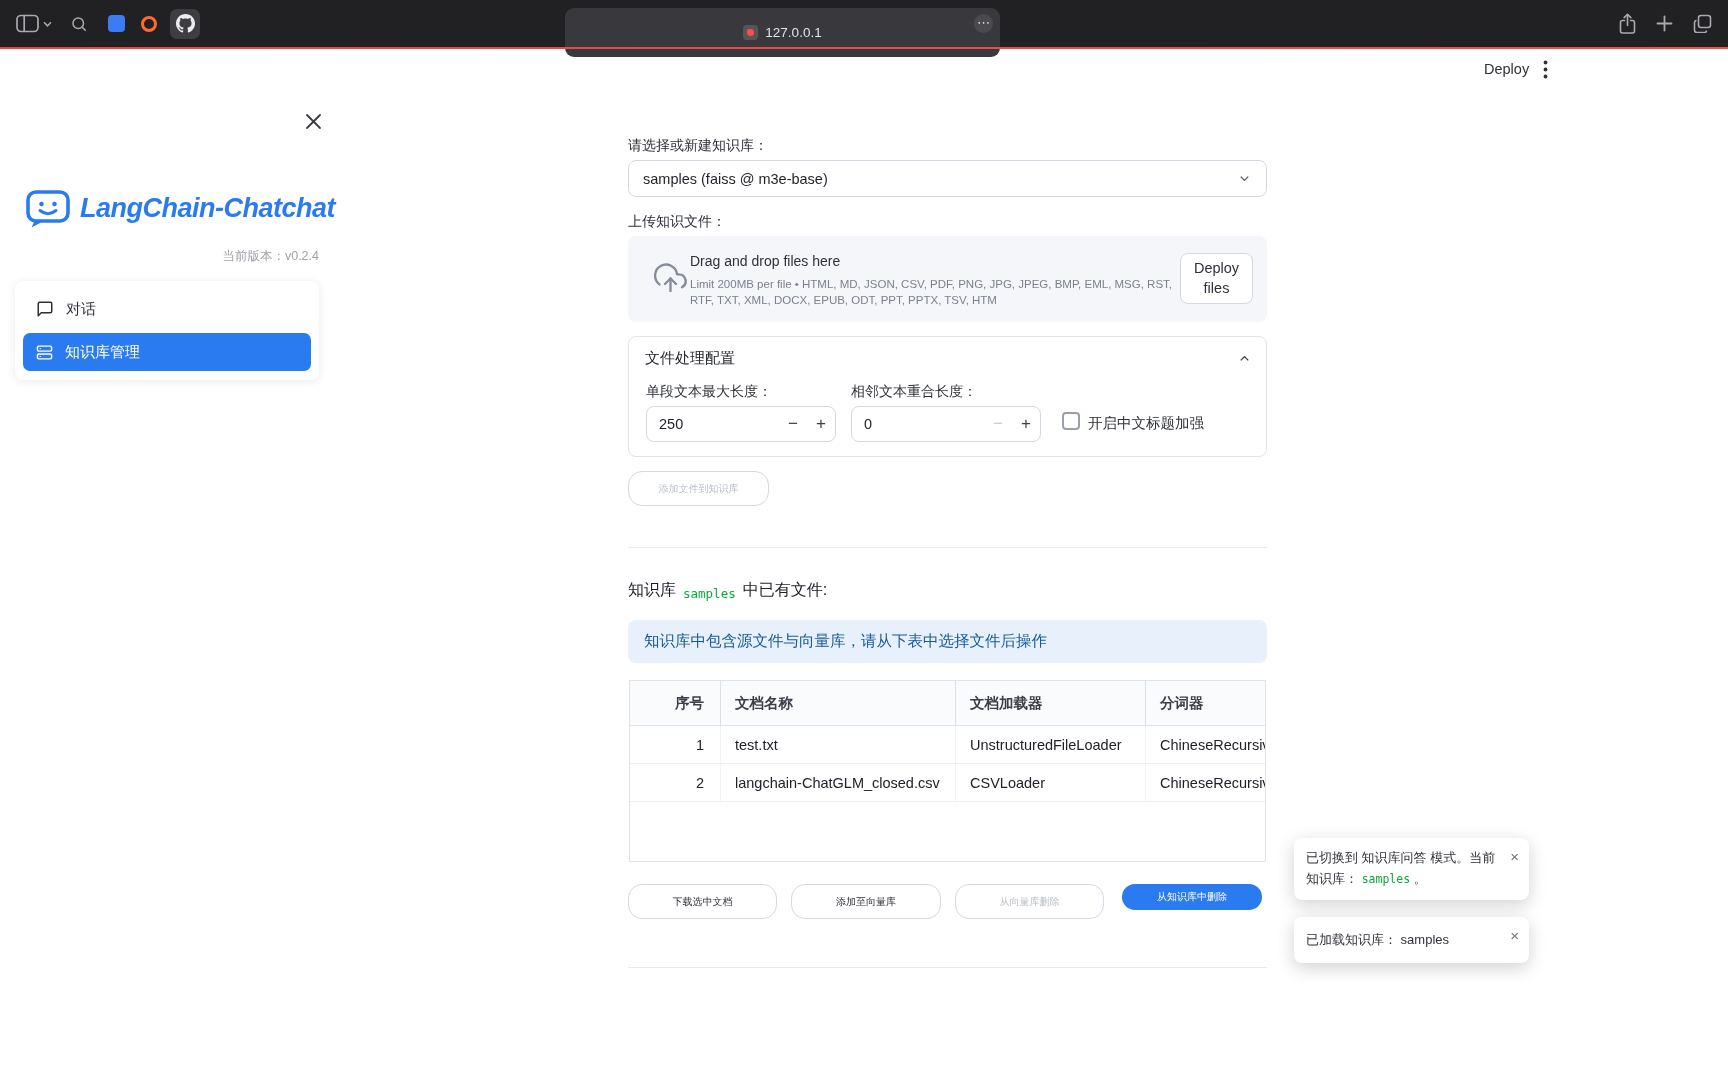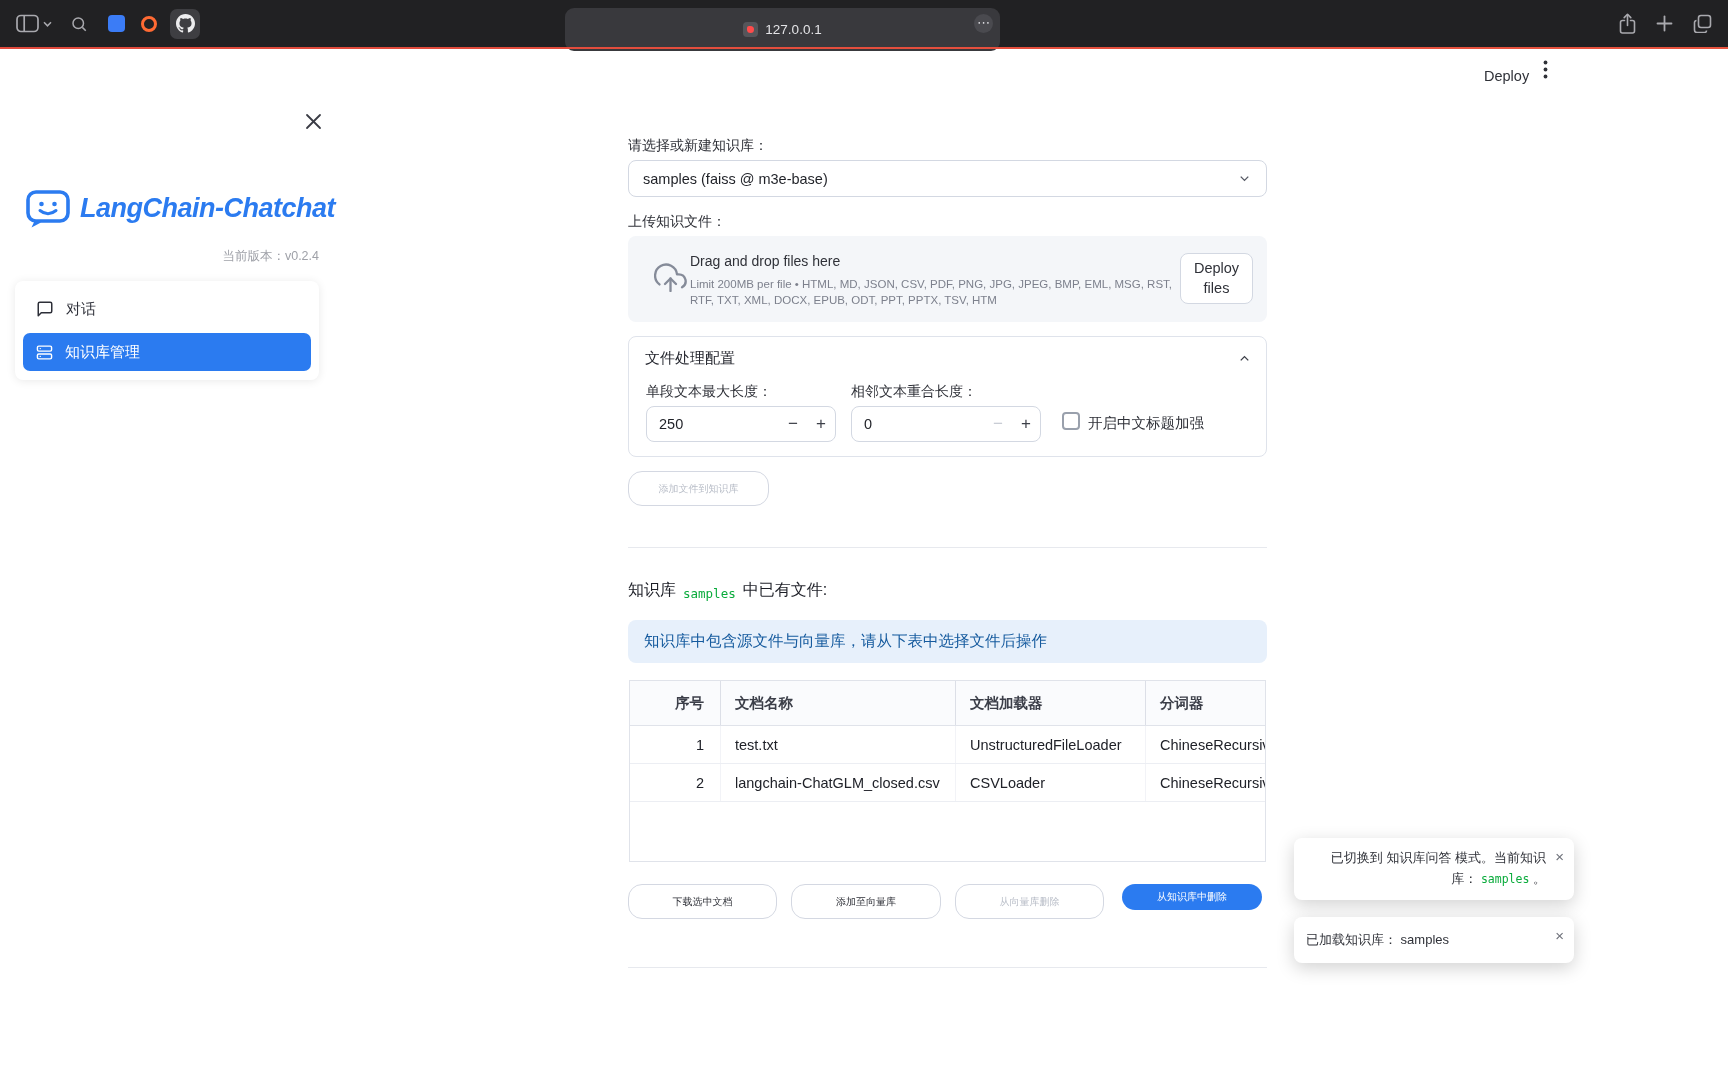--- a/index.html
+++ b/index.html
@@ -8,40 +8,40 @@
 svg { display:block; }
 
 
 .browser-bar { position:absolute; left:0; top:0; width:1728px; height:47px; background:#212123; }
 .bar-left { position:absolute; left:16px; top:0; height:47px; display:flex; align-items:center; }
 .tool { color:#a9a9ae; display:flex; align-items:center; justify-content:center; cursor:pointer; }
 .m-r4 { margin-right:4px; } .m-r18 { margin-right:18px; } .m-r20 { margin-right:20px; } .m-r16 { margin-right:16px; } .m-r13 { margin-right:13px; }
 .gh-tab { width:30px; height:30px; border-radius:7px; background:#3e3e42; display:flex; align-items:center; justify-content:center; cursor:pointer; }
 .fav-blue { width:17px; height:17px; border-radius:4px; background:#3b7cf6; cursor:pointer; }
 .fav-ring { width:16px; height:16px; border-radius:50%; border:3.5px solid #ff6a33; cursor:pointer; }
-.url-bar { position:absolute; left:565px; top:8px; width:435px; height:43px; border-radius:9px; background:#39393d; display:flex; align-items:center; justify-content:center; gap:7px; color:#e3e3e6; font-size:13.5px; cursor:text; }
+.url-bar { position:absolute; left:565px; top:8px; width:435px; height:49px; border-radius:9px; background:#39393d; display:flex; align-items:center; justify-content:center; gap:7px; color:#e3e3e6; font-size:13.5px; cursor:text; }
 .url-more { position:absolute; right:7px; top:6px; width:19px; height:19px; border-radius:50%; background:#4a4a4f; color:#d6d6da; font-size:13px; line-height:18px; text-align:center; cursor:pointer; }
 .site-favicon { width:15px; height:15px; border-radius:4px; background:#55555a; position:relative; }
 .site-favicon::after { content:""; position:absolute; left:4px; top:4px; width:7px; height:7px; background:#ff4b4b; border-radius:2px 50% 50% 50%; }
 .bar-right { position:absolute; right:16px; top:0; height:47px; display:flex; align-items:center; gap:20px; }
 .decoration { position:absolute; left:0; top:47px; width:1728px; height:2px; background:linear-gradient(90deg,#e0493c,#e8533e); }
 
 
 .sidebar { position:absolute; left:0; top:49px; width:334px; height:1031px; background:#fff; }
 .sidebar-close { position:absolute; left:301px; top:60px; width:24px; height:24px; color:#3a3c45; cursor:pointer; display:flex; align-items:center; justify-content:center; }
 .logo-row { position:absolute; left:25px; top:138px; display:flex; align-items:center; gap:9px; }
 .logo-text { font-size:27px; font-style:italic; font-weight:bold; color:#2b7bf0; letter-spacing:-0.5px; white-space:nowrap; }
 .version { position:absolute; right:15px; top:199px; font-size:12.5px; color:#9fa1a8; }
 .nav-card { position:absolute; left:15px; top:232px; width:304px; background:#fff; border-radius:8px; box-shadow:0 1px 10px rgba(0,0,0,0.09); padding:9px 8px; }
 .nav-item { height:38px; border-radius:7px; display:flex; align-items:center; gap:12px; padding:0 13px; font-size:15px; color:#2d2f38; cursor:pointer; }
 .nav-item + .nav-item { margin-top:5px; }
 .nav-item.selected { background:#2b7bf0; color:#fff; }
 
 
-.deploy { position:absolute; left:1484px; top:68px; font-size:14.5px; color:#2f3138; cursor:pointer; }
+.deploy { position:absolute; left:1484px; top:61px; font-size:14.5px; color:#2f3138; cursor:pointer; }
 .kebab { position:absolute; left:1543px; top:60px; color:#2f3138; cursor:pointer; }
 
 
 .field-label { position:absolute; font-size:14px; color:#2f3138; }
 .lbl-kb { left:628px; top:137px; }
 .lbl-upload { left:628px; top:213px; }
 .selectbox { position:absolute; left:628px; top:160px; width:639px; height:37px; background:#fff; border:1px solid #d3d8e2; border-radius:8px; display:flex; align-items:center; padding:0 14px; font-size:14.5px; color:#1f2127; cursor:pointer; }
 .selectbox .chev { margin-left:auto; color:#545863; }
 .uploader { position:absolute; left:628px; top:236px; width:639px; height:86px; background:#f4f6f9; border-radius:8px; }
 .cloud { position:absolute; left:26px; top:26px; color:#858b99; }
@@ -79,21 +79,21 @@
 .c4 { flex:1; padding-left:14px; overflow:hidden; white-space:nowrap; }
 .t-head .c1, .t-head .c2, .t-head .c3 { border-right:1px solid #dcdfe7; }
 .t-row { height:38px; display:flex; border-bottom:1px solid #eceef3; color:#202229; cursor:pointer; }
 .t-row .c1, .t-row .c2, .t-row .c3 { border-right:1px solid #f2f3f7; }
 .act-1 { position:absolute; left:628px; top:884px; width:149px; height:35px; }
 .act-2 { position:absolute; left:791px; top:884px; width:150px; height:35px; }
 .act-3 { position:absolute; left:955px; top:884px; width:149px; height:35px; }
 .act-4 { position:absolute; left:1122px; top:884px; width:140px; height:26px; }
 
 
-.toast { position:absolute; left:1294px; width:280px; background:#fff; border-radius:8px; box-shadow:0 5px 18px rgba(0,0,0,0.18); padding:10px 28px 10px 12px; font-size:13px; line-height:1.6; color:#2f3138;text-align:right; }
+.toast { position:absolute; left:1294px; width:235px; background:#fff; border-radius:8px; box-shadow:0 5px 18px rgba(0,0,0,0.18); padding:10px 28px 10px 12px; font-size:13px; line-height:1.6; color:#2f3138; }
 .toast-1 { top:838px; min-height:55px; }
 .toast-2 { top:917px; height:46px; display:flex; align-items:center; }
 .toast .code-green { font-size:11.5px; }
 .toast-close { position:absolute; right:10px; top:7px; font-size:15px; color:#6f727b; cursor:pointer; }
 </style>
 </head>
 <body>
 
 <div class="browser-bar">
   <div class="bar-left">

